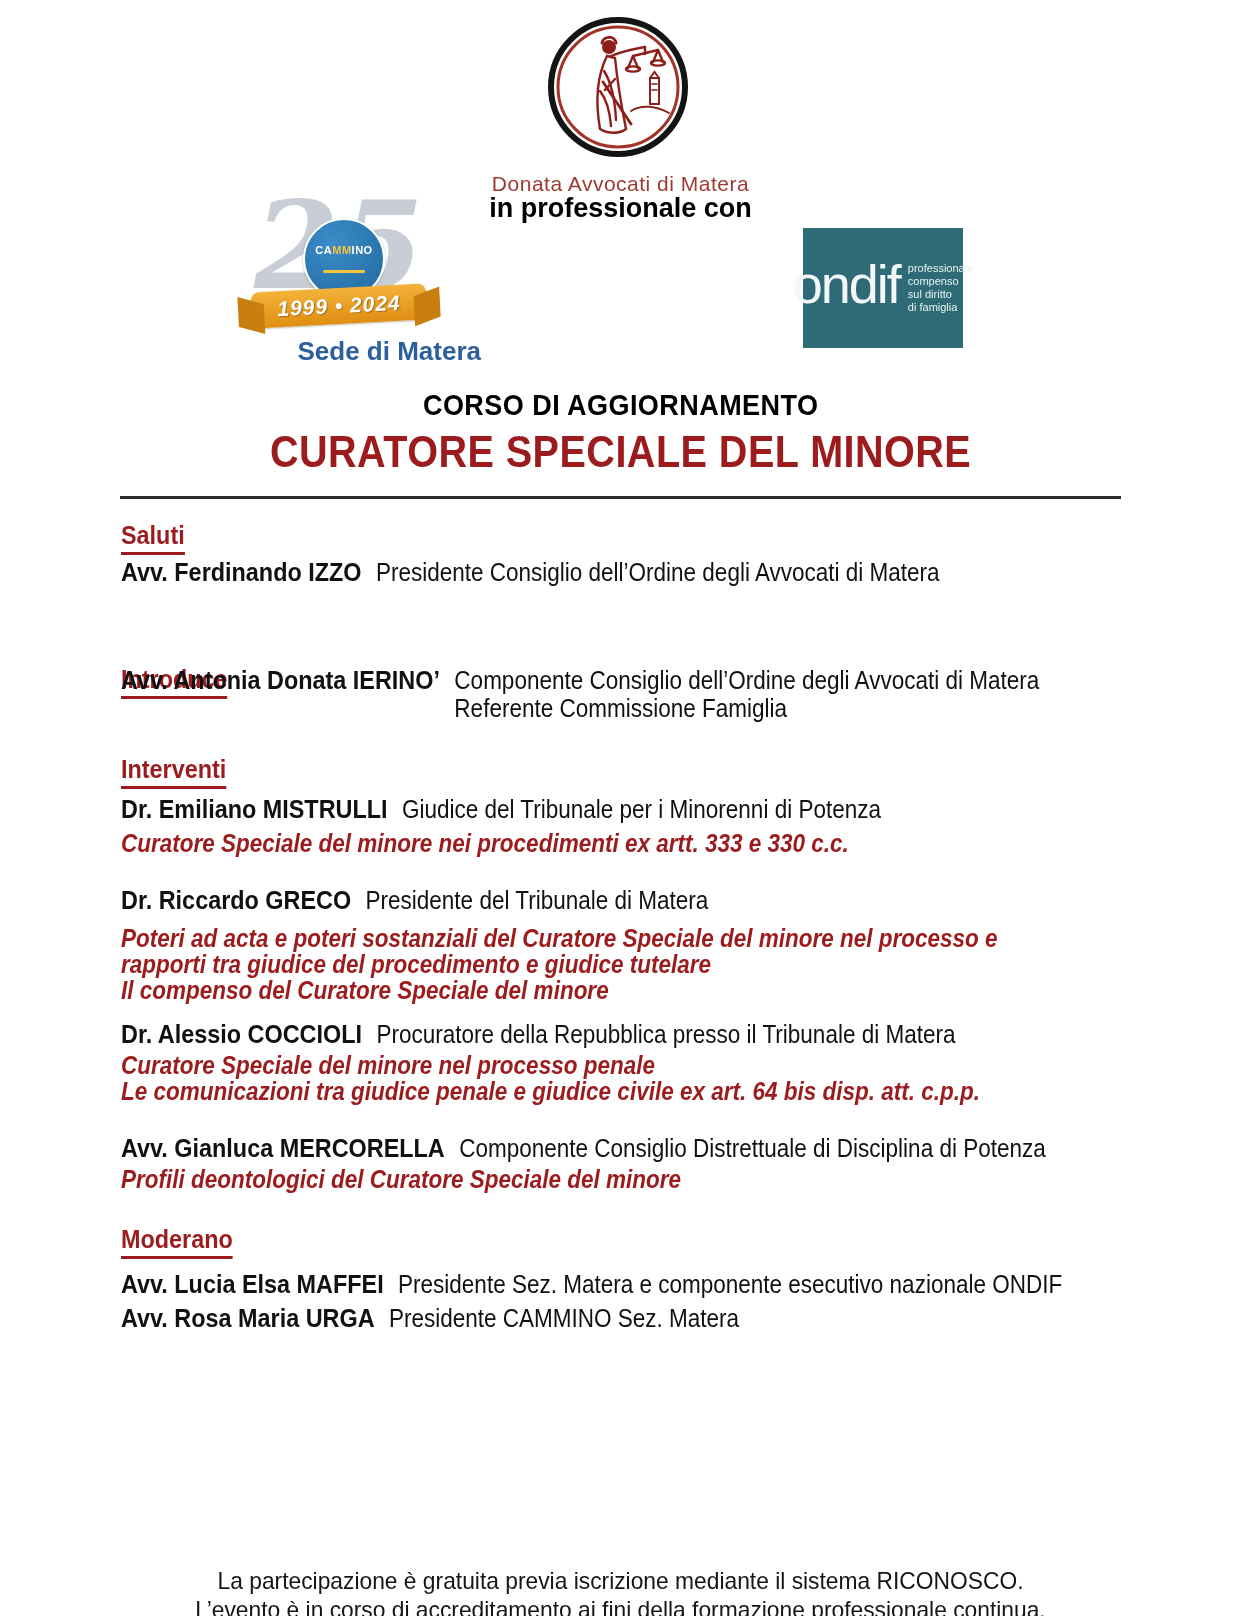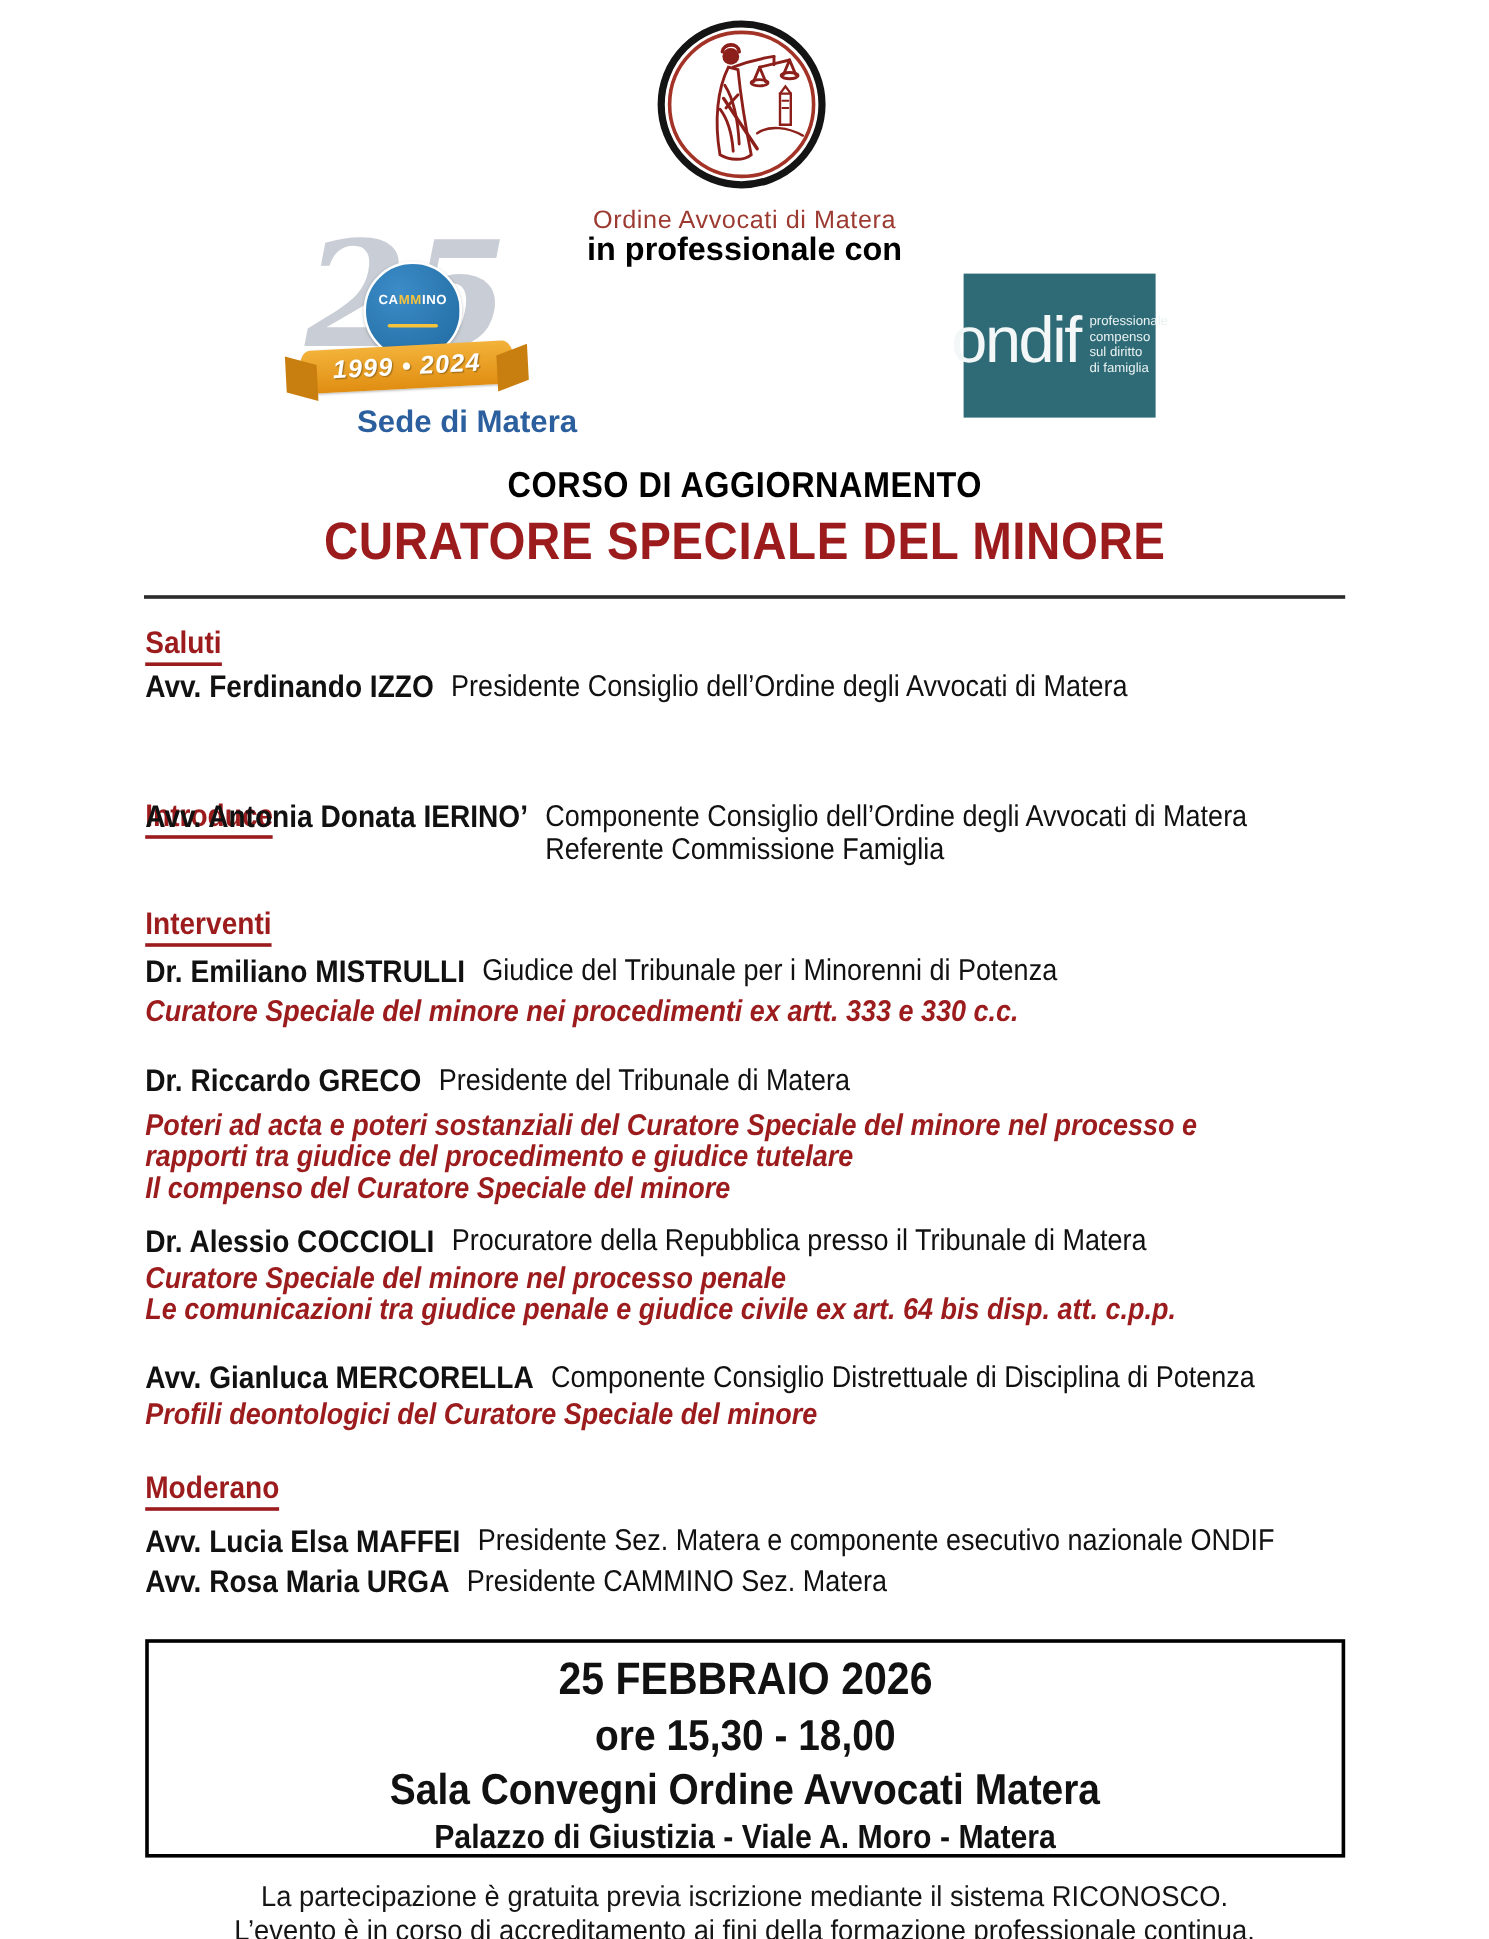--- a/index.html
+++ b/index.html
@@ -131,21 +131,21 @@
         <path d="M58,74 L68,63"></path>
 
         <path d="M103,62 L103,88 L112,88 L112,62 Z" stroke-width="2"></path>
         <path d="M103,62 L107.5,56 L112,62" stroke-width="2"></path>
         <path d="M105,68 L110,68 M105,74 L110,74" stroke-width="1.6"></path>
         <path d="M84,95 C94,88 110,90 122,97" stroke-width="2"></path>
       </g>
     </svg>
   </div>
 
-  <div class="abs ctr" id="ordine-label">Ordine Avvocati di Matera</div>
+  <div class="abs ctr" id="ordine-label">Donata Avvocati di Matera</div>
   <div class="abs ctr" id="collab-label">in professionale con</div>
 
   <div class="abs" id="cammino">
     <div class="c25">25</div>
     <div class="c-circle">
       <div class="c-word"><span>CA</span><span class="mm">MM</span><span>INO</span></div>
       <div class="c-bar"></div>
     </div>
     <div class="c-ribbon">
       <span class="c-years">1999 • 2024</span>
@@ -244,25 +244,19 @@
         <span>Presidente Sez. Matera e componente esecutivo nazionale ONDIF</span>
       </span>
   </div>
   <div class="abs entry" style="top:1304px;">
     <span class="name">Avv. Rosa Maria URGA</span>
     <span class="roles">
         <span>Presidente CAMMINO Sez. Matera</span>
       </span>
   </div>
 
-  <div class="abs" id="event-box">
-    <div class="bx1 ccond">25 FEBBRAIO 2026</div>
-    <div class="bx2 ccond">ore 15,30 - 18,00</div>
-    <div class="bx3 ccond">Sala Convegni Ordine Avvocati Matera</div>
-    <div class="bx4 ccond">Palazzo di Giustizia - Viale A. Moro - Matera</div>
-  </div>
 
   <div class="abs ctr" id="footer">
     <div>La partecipazione è gratuita previa iscrizione mediante il sistema RICONOSCO.</div>
     <div>L’evento è in corso di accreditamento ai fini della formazione professionale continua.</div>
   </div>
 
 </div>
 
 </body></html>

